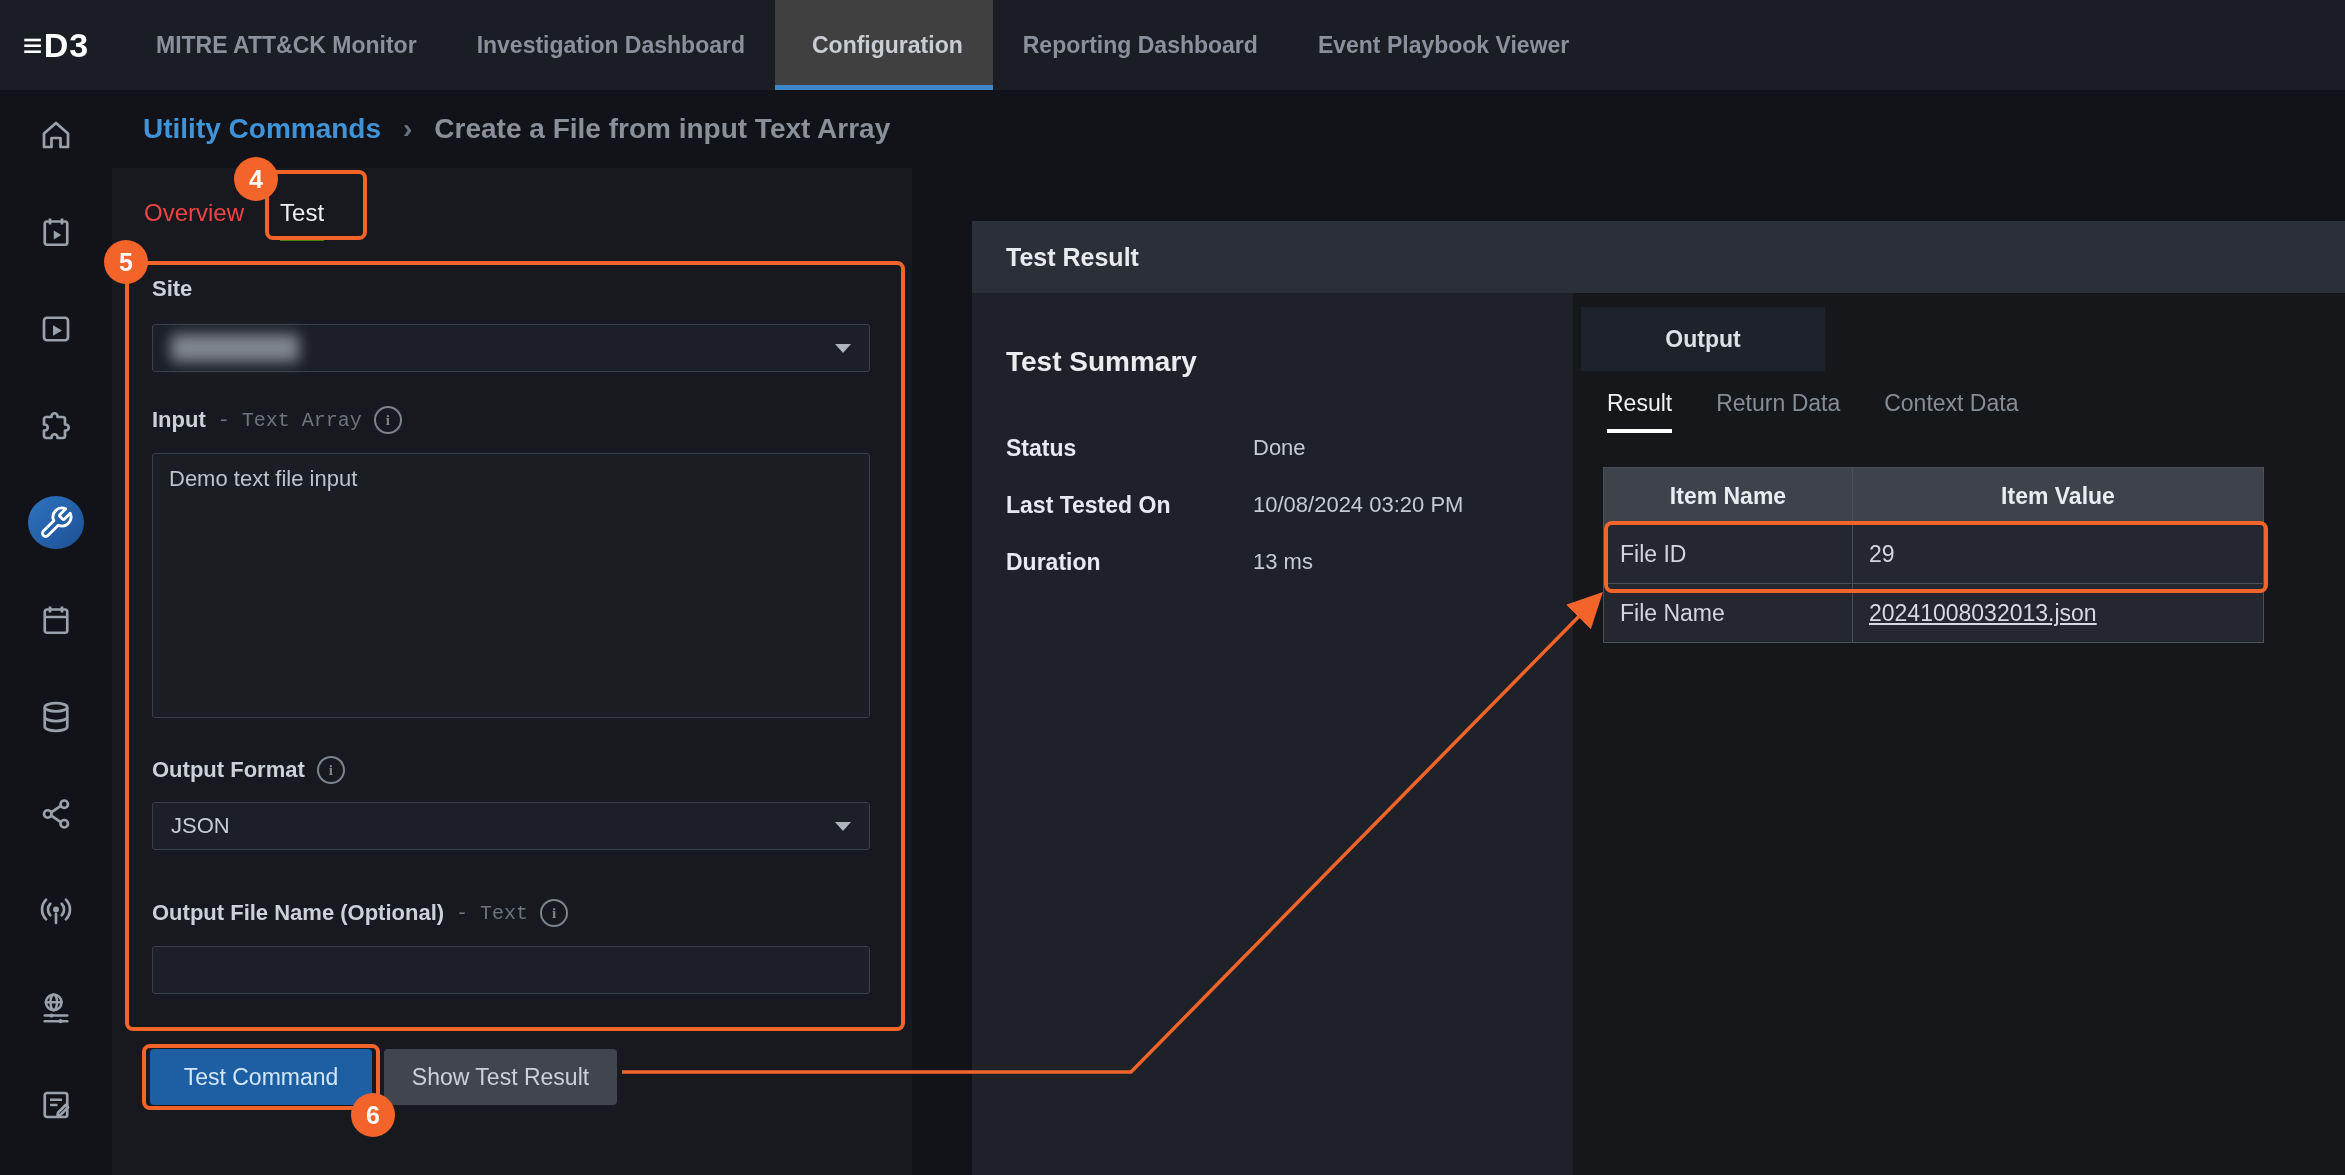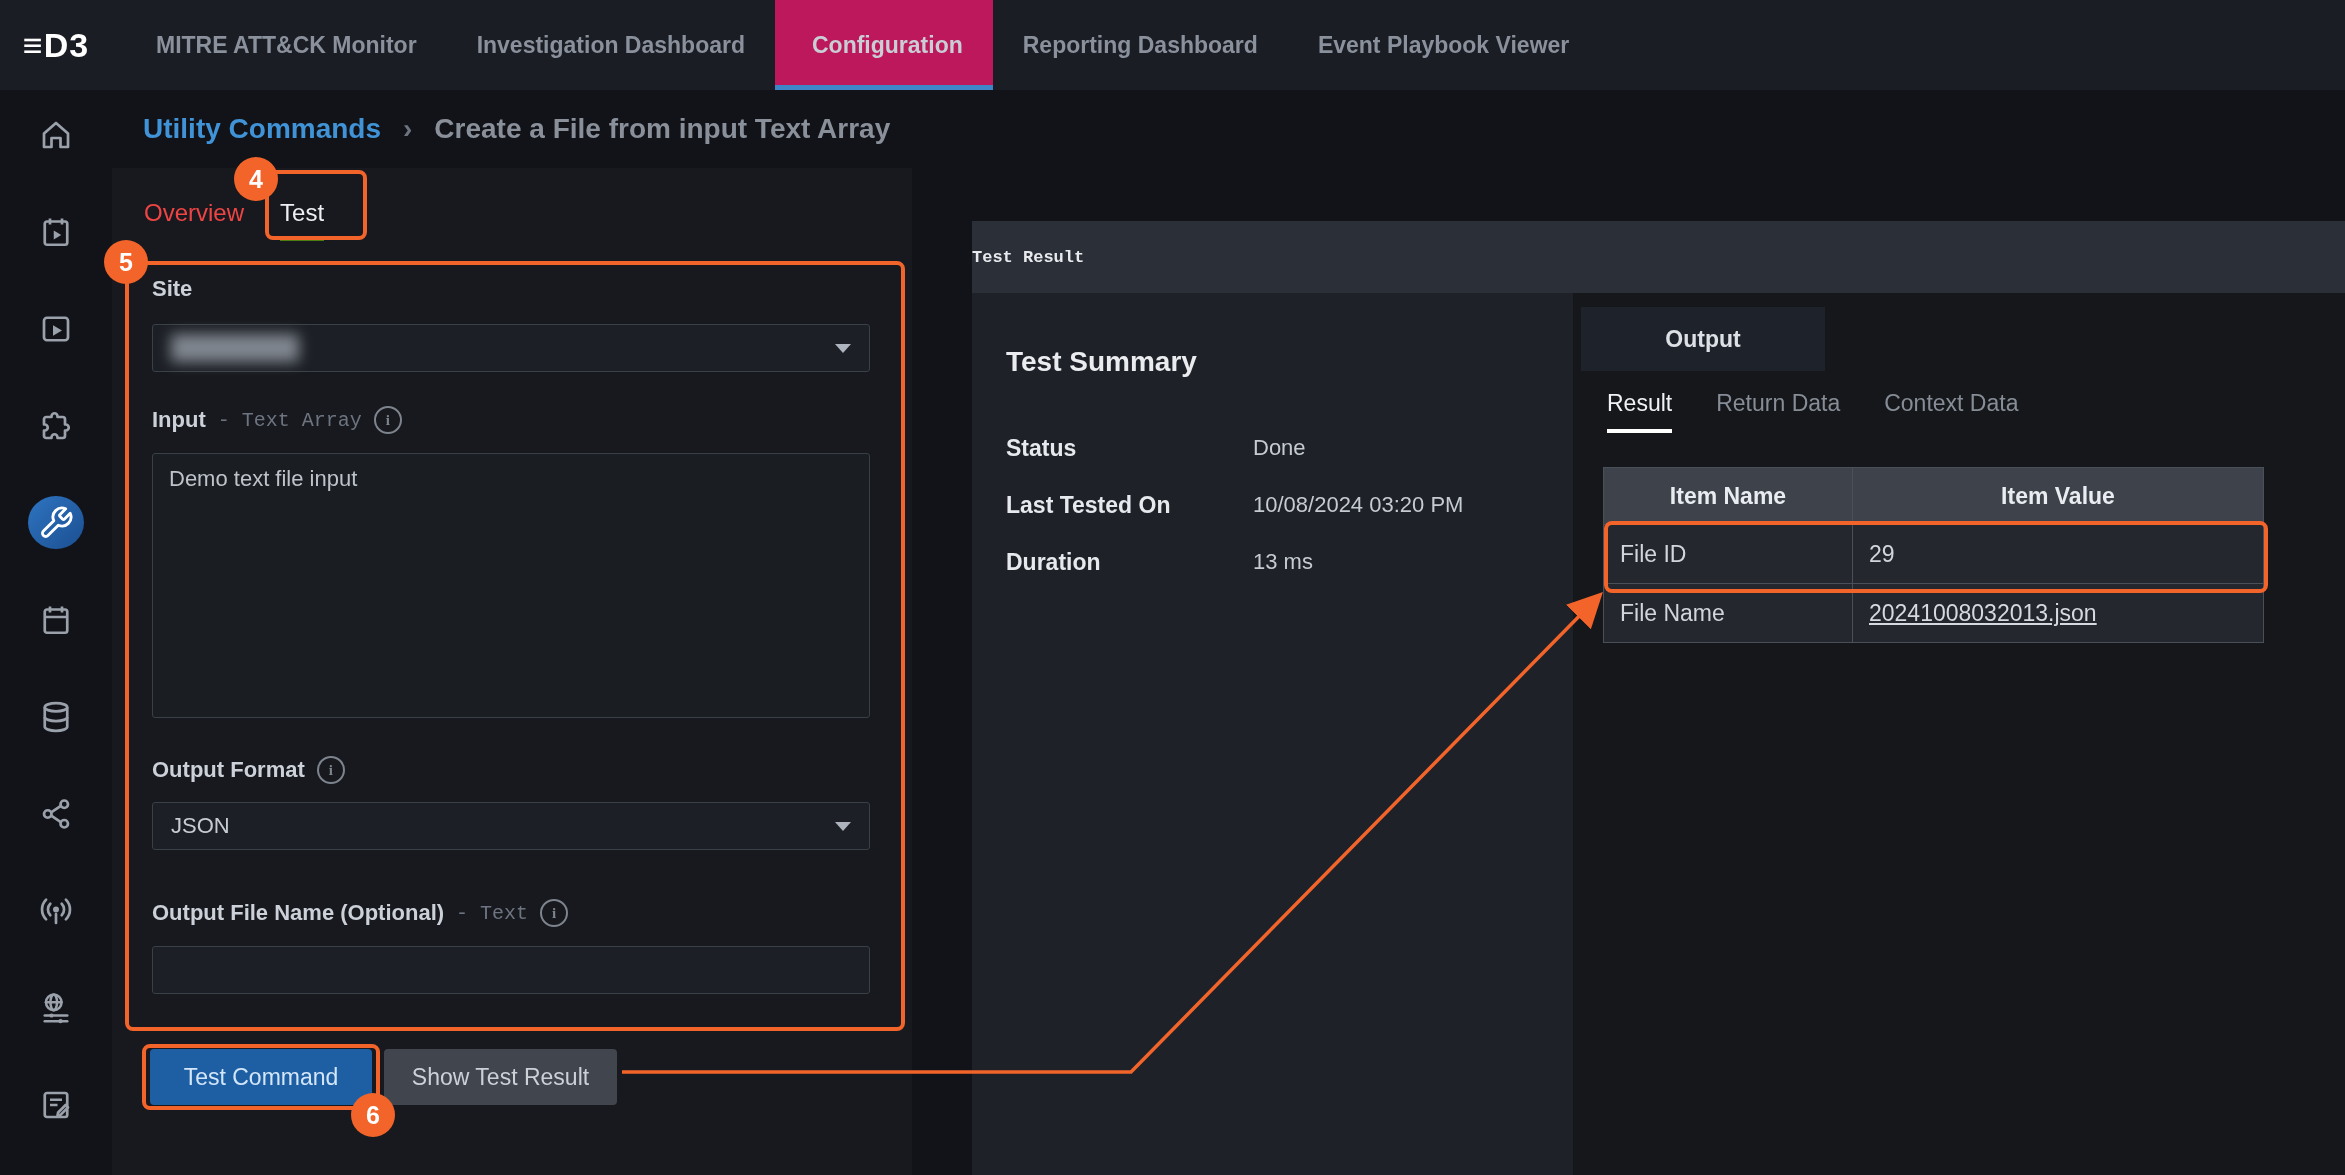--- a/index.html
+++ b/index.html
@@ -4,21 +4,21 @@
 <style>
   html,body{margin:0;padding:0;background:#0b0d10;}
   #app{position:relative;width:2345px;height:1175px;background:#111318;overflow:hidden;
        font-family:"Liberation Sans",sans-serif;-webkit-font-smoothing:antialiased;}
 
   
   #topnav{position:absolute;left:0;top:0;width:2345px;height:90px;background:#1a1d23;display:flex;align-items:stretch;}
   .logo{width:112px;display:flex;align-items:center;justify-content:center;color:#ffffff;font-size:34px;font-weight:bold;letter-spacing:1px;cursor:pointer;}
   #topnav nav{display:flex;align-items:stretch;margin-left:14px;}
   .nav-item{display:flex;align-items:center;padding:0 30px;color:#8a919c;font-size:23px;font-weight:600;cursor:pointer;white-space:nowrap;}
-  .nav-item.active{background:#be185d;color:#c9ced5;box-shadow:inset 0 -5px 0 #3e86c8;padding-left:37px;}
+  .nav-item.active{background:#404040;color:#c9ced5;box-shadow:inset 0 -5px 0 #3e86c8;padding-left:37px;}
 
   
   #breadcrumb{position:absolute;left:0;top:90px;width:2345px;height:78px;display:flex;align-items:center;gap:22px;padding-left:143px;box-sizing:border-box;}
   .bc-link{color:#4093d6;font-size:28px;font-weight:bold;cursor:pointer;}
   .bc-sep{color:#6d7480;font-size:28px;font-weight:bold;}
   .bc-current{color:#8a909a;font-size:28px;font-weight:bold;}
 
   
   #sidebar{position:absolute;left:0;top:108px;width:112px;bottom:0;display:flex;flex-direction:column;align-items:center;}
   .side-item{width:56px;height:56px;display:flex;align-items:center;justify-content:center;margin-bottom:44px;cursor:pointer;border-radius:50%;}
@@ -56,21 +56,21 @@
              border:1px solid #3a4047;border-radius:3px;color:#c7ccd3;font-size:22px;padding:0 16px;outline:none;
              font-family:"Liberation Sans",sans-serif;}
 
   .btn-row{position:absolute;left:38px;top:881px;display:flex;gap:12px;}
   .btn{height:56px;font-size:23px;border:none;border-radius:4px;cursor:pointer;font-family:"Liberation Sans",sans-serif;}
   .btn-primary{background:#1e5fa4;color:#d3e6fa;width:222px;}
   .btn-secondary{background:#41464e;color:#ccd1d8;width:233px;}
 
   
   #result-panel{position:absolute;left:972px;top:221px;right:0;bottom:0;background:#1e2127;}
-  .rp-header{height:72px;background:#2b2f37;display:flex;align-items:center;font-size:17px;font-weight:bold;color:#e8eaee;font-family:Liberation Mono, monospace;}
+  .rp-header{height:72px;background:#2b2f37;display:flex;align-items:center;padding-left:34px;font-size:25px;font-weight:bold;color:#e8eaee;}
   .summary{position:absolute;left:34px;top:124px;width:540px;}
   .summary h2{margin:0;font-size:28px;line-height:34px;color:#eaecef;font-weight:bold;}
   .srows{margin-top:52px;}
   .srow{display:flex;align-items:center;height:34px;margin-bottom:23px;}
   .slabel{width:247px;font-size:23px;font-weight:bold;color:#e6e9ed;}
   .sval{font-size:22px;color:#c6cbd2;}
 
   .output-pane{position:absolute;left:601px;top:72px;right:0;bottom:0;background:#15171b;}
   .output-tab{position:absolute;left:8px;top:14px;width:244px;height:64px;background:#1e222a;display:flex;align-items:center;
               justify-content:center;font-size:23px;font-weight:bold;color:#dde0e5;cursor:pointer;}

